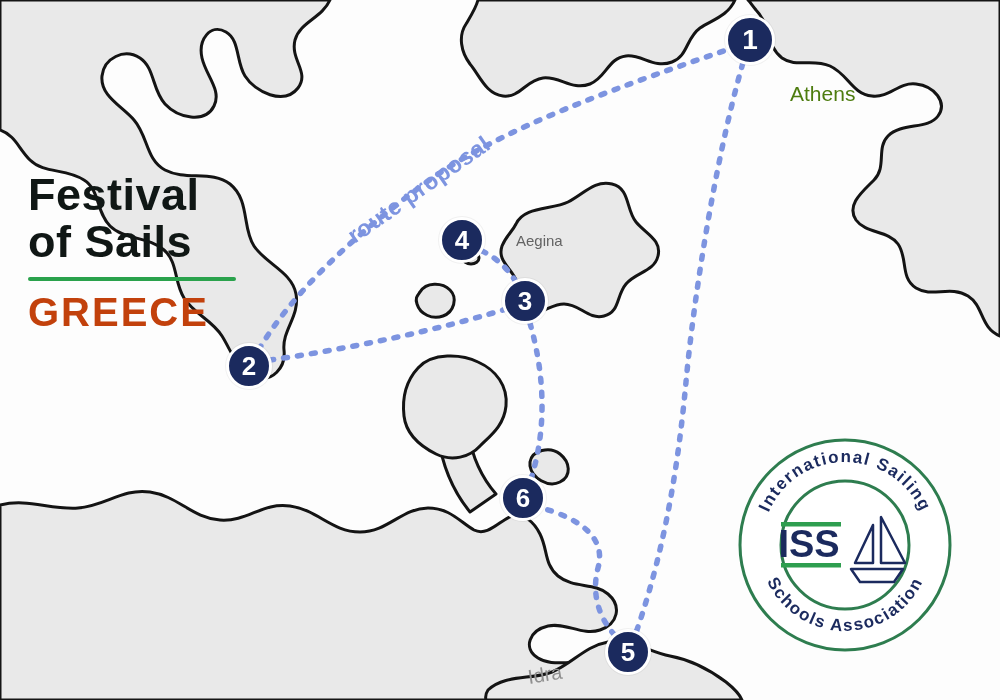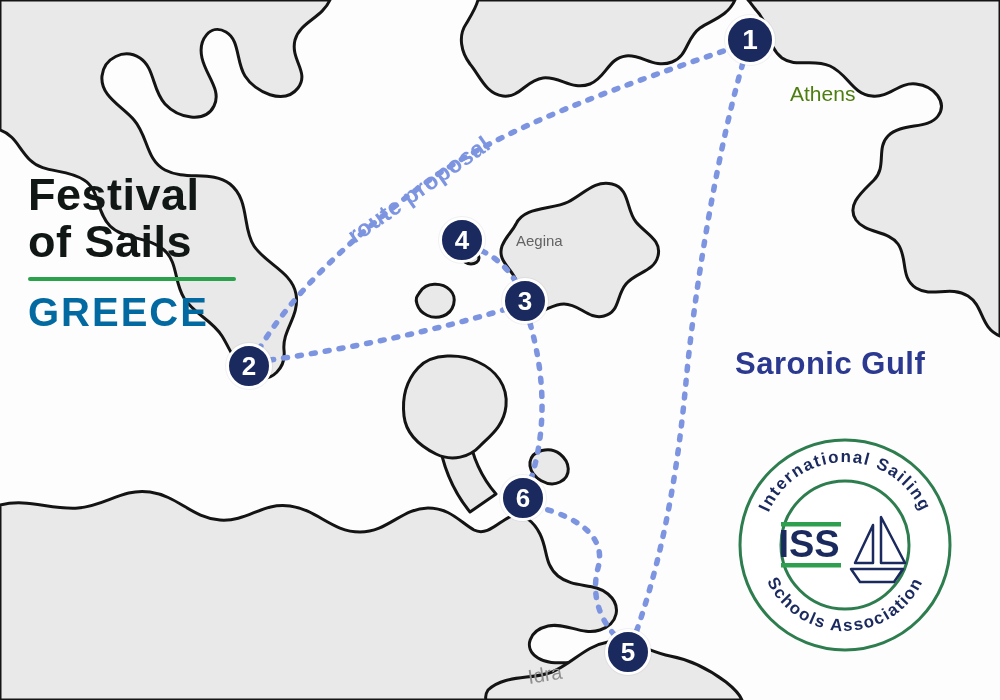--- a/index.html
+++ b/index.html
@@ -7,21 +7,21 @@
     position:relative;width:1000px;height:700px;overflow:hidden;
     background:#fdfdfd;
     font-family:"Liberation Sans","DejaVu Sans",sans-serif;
   }
   .map-svg{position:absolute;left:0;top:0;width:1000px;height:700px;}
 
   
   .title-block{position:absolute;left:28px;top:172px;width:240px;}
   .t1{font-size:45px;font-weight:800;color:#101715;line-height:1.04;letter-spacing:.5px;}
   .green-rule{width:208px;height:4px;background:#2aa24c;margin:11px 0 9px 0;border-radius:2px;}
-  .t2{font-size:40px;font-weight:800;color:#0369a1;letter-spacing:2px;line-height:1.1;}
+  .t2{font-size:40px;font-weight:800;color:#c2410c;letter-spacing:2px;line-height:1.1;}
   .t3{font-size:33px;font-weight:800;color:#233a63;margin:4px 0 0 62px;line-height:1.05;}
 
   
   .label{position:absolute;white-space:nowrap;}
   .athens{left:790px;top:82px;font-size:21px;color:#4d7c0f;}
   .aegina{left:516px;top:232px;font-size:15px;color:#636363;}
   .saronic{left:735px;top:346px;font-size:31px;font-weight:800;color:#2b3990;letter-spacing:.5px;}
   .idra{left:528px;top:666px;font-size:20px;color:#8f8f8f;transform:rotate(-9deg);transform-origin:left center;}
   .route-label{
     left:358px;top:222px;font-size:23px;font-weight:800;color:#7d94e0;
@@ -120,21 +120,20 @@
 
   <div class="title-block">
     <div class="t1">Festival</div>
     <div class="t1">of Sails</div>
     <div class="green-rule"></div>
     <div class="t2">GREECE</div>
   </div>
 
   <div class="label athens">Athens</div>
   <div class="label aegina">Aegina</div>
-  <div class="label saronic">Saronic Gulf</div>
   <div class="label idra">Idra</div>
   <div class="label route-label">route proposal</div>
 
   <div class="marker big" style="left:750px;top:40px">
       <span>1</span>
     </div>
   <div class="marker" style="left:249px;top:366px">
       <span>2</span>
     </div>
   <div class="marker" style="left:525px;top:301px">

